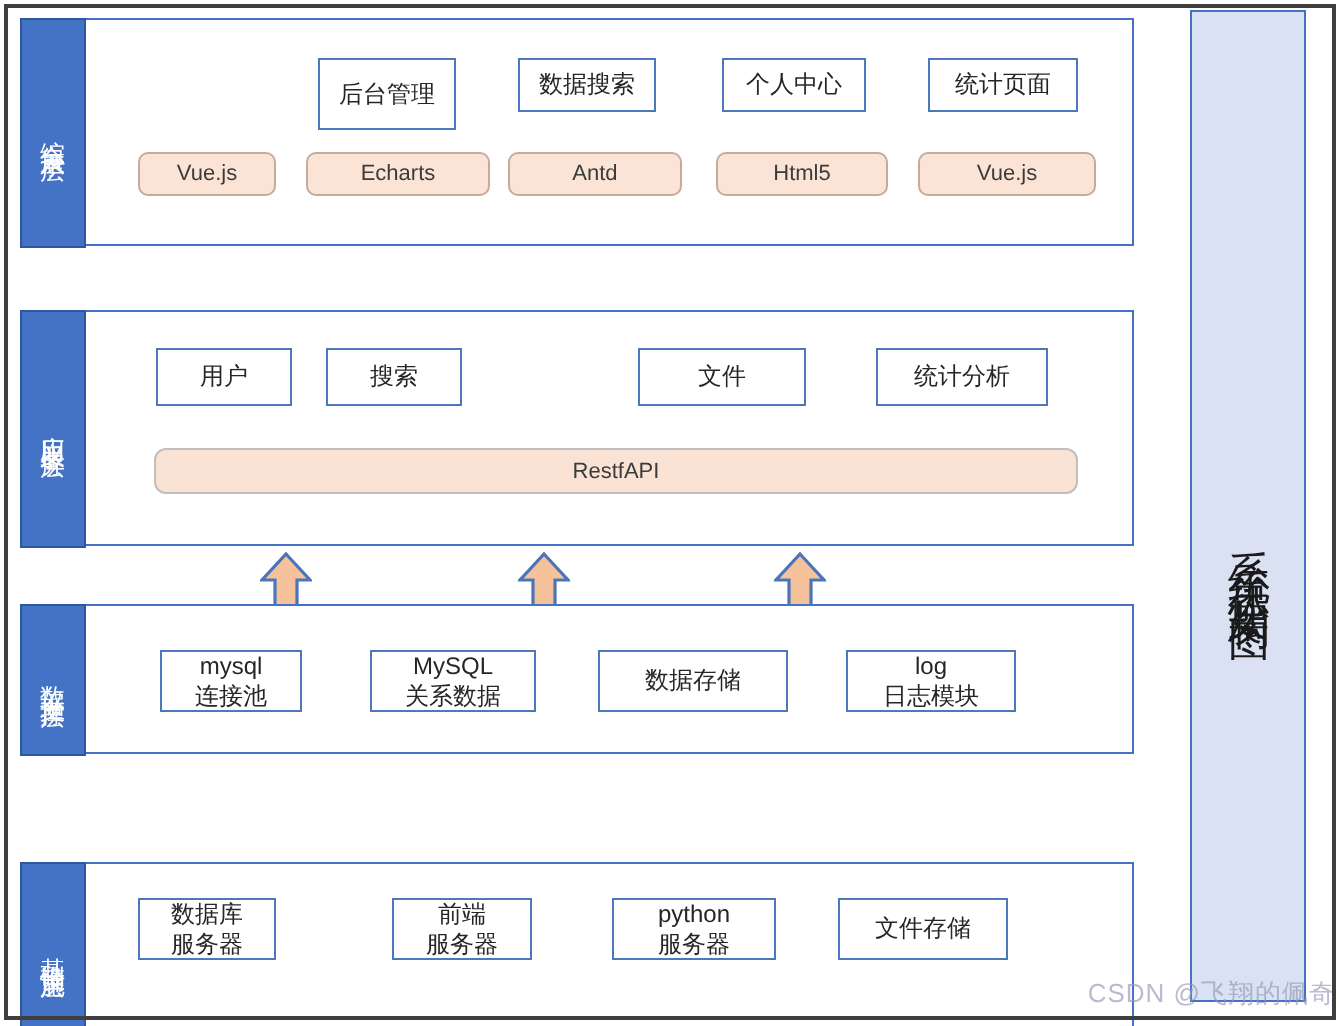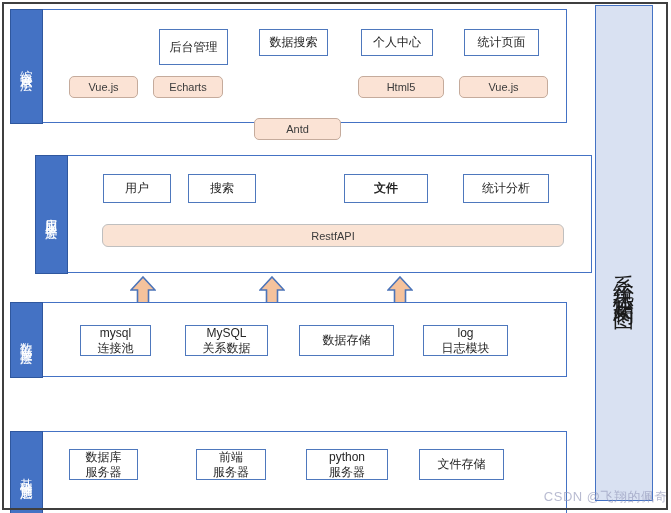--- a/index.html
+++ b/index.html
@@ -66,33 +66,33 @@
 
   <div class="layer" style="top:9px; height:114px;">
     <div class="layer-bar">
       <span>综合展示层</span>
     </div>
     <div class="wbox" style="left:148px; top:19px; width:69px; height:36px;">后台管理</div>
     <div class="wbox" style="left:248px; top:19px; width:69px; height:27px;">数据搜索</div>
     <div class="wbox" style="left:350px; top:19px; width:72px; height:27px;">个人中心</div>
     <div class="wbox" style="left:453px; top:19px; width:75px; height:27px;">统计页面</div>
     <div class="pbox" style="left:58px; top:66px; width:69px; height:22px;">Vue.js</div>
-    <div class="pbox" style="left:142px; top:66px; width:70px; height:22px;">Echarts</div>
-    <div class="pbox" style="left:243px; top:66px; width:87px; height:22px;margin-top:42px;">Antd</div>
+    <div class="pbox" style="left:142px; top:66px; width:92px; height:22px;">Echarts</div>
+    <div class="pbox" style="left:243px; top:66px; width:87px; height:22px;">Antd</div>
     <div class="pbox" style="left:347px; top:66px; width:86px; height:22px;">Html5</div>
     <div class="pbox" style="left:448px; top:66px; width:89px; height:22px;">Vue.js</div>
   </div>
 
-  <div class="layer" style="top:155px; height:118px;margin-left:25px;">
+  <div class="layer" style="top:155px; height:118px;">
     <div class="layer-bar">
       <span>应用服务层</span>
     </div>
     <div class="wbox" style="left:67px; top:18px; width:68px; height:29px;">用户</div>
     <div class="wbox" style="left:152px; top:18px; width:68px; height:29px;">搜索</div>
-    <div class="wbox" style="left:308px; top:18px; width:84px; height:29px;font-weight:bold;">文件</div>
+    <div class="wbox" style="left:308px; top:18px; width:84px; height:29px;">文件</div>
     <div class="wbox" style="left:427px; top:18px; width:86px; height:29px;">统计分析</div>
     <div class="api-bar" style="left:66px; top:68px; width:462px; height:23px;">RestfAPI</div>
   </div>
 
   <svg class="up-arrow" style="left:130px; top:276px;" viewBox="0 0 26 42">
     <polygon points="13,1 25,14 18.5,14 18.5,41 7.5,41 7.5,14 1,14" fill="#f5c29c" stroke="#4c74b8" stroke-width="1.6"></polygon>
   </svg>
   <svg class="up-arrow" style="left:259px; top:276px;" viewBox="0 0 26 42">
     <polygon points="13,1 25,14 18.5,14 18.5,41 7.5,41 7.5,14 1,14" fill="#f5c29c" stroke="#4c74b8" stroke-width="1.6"></polygon>
   </svg>

